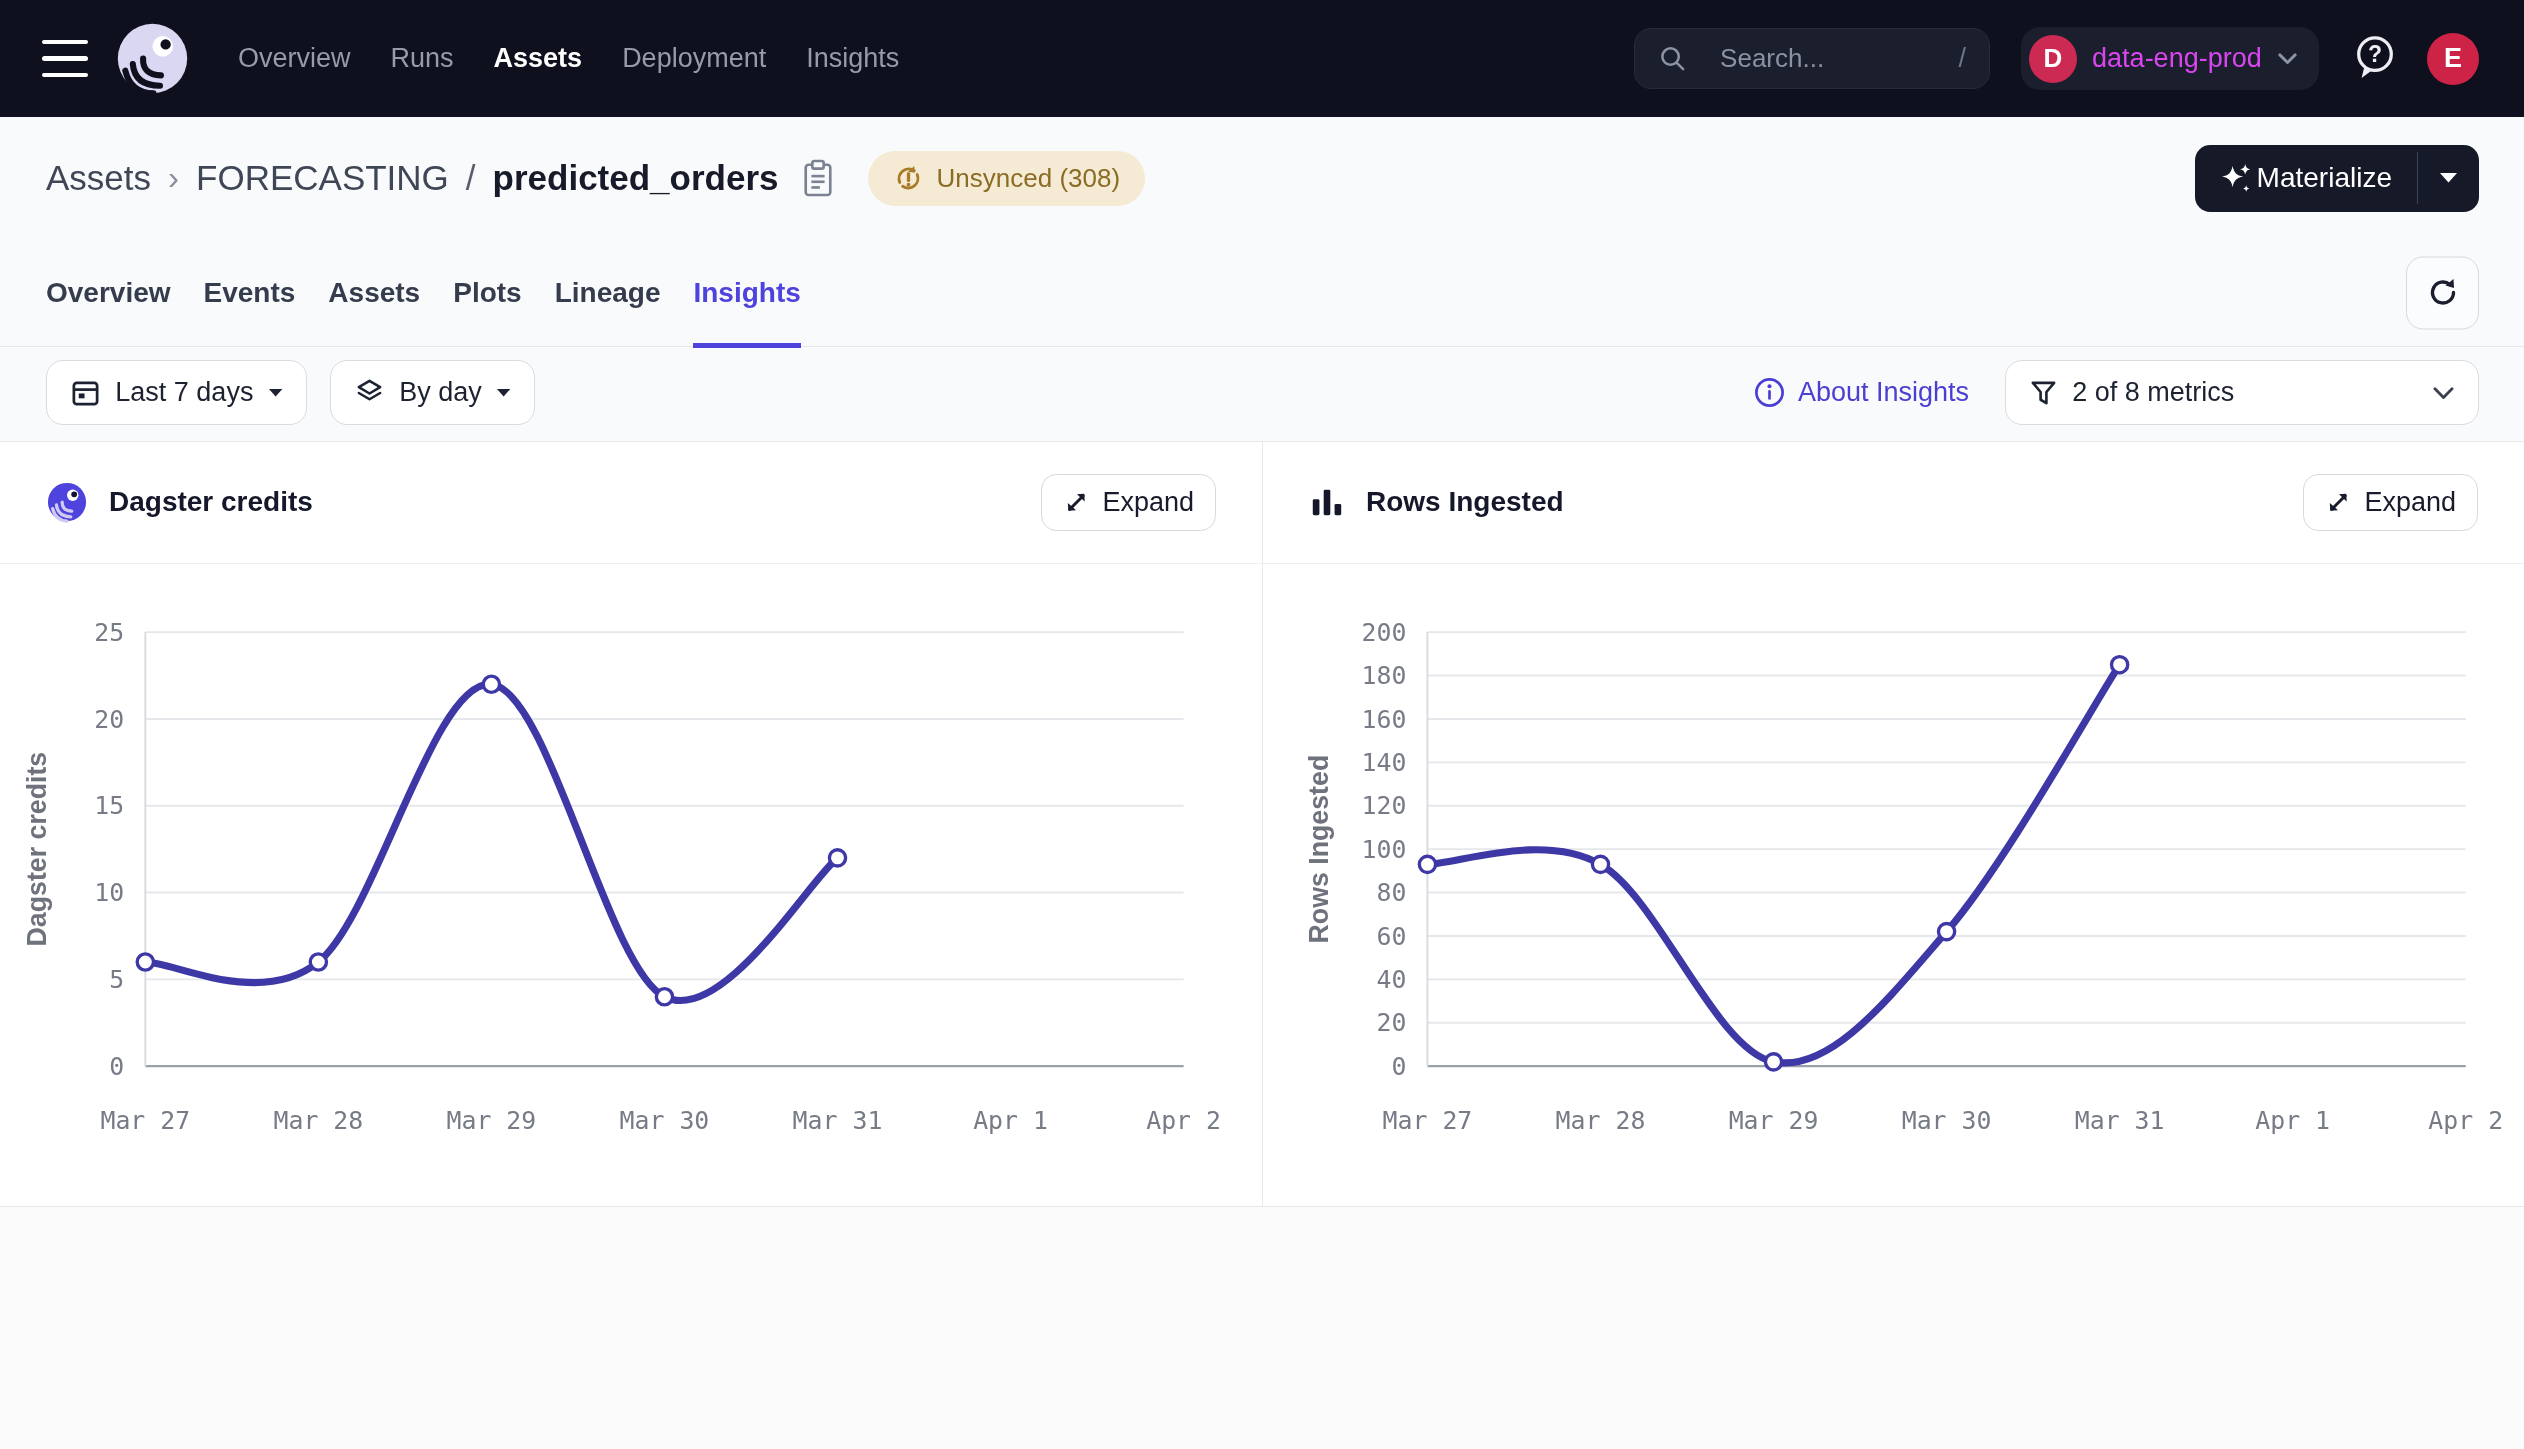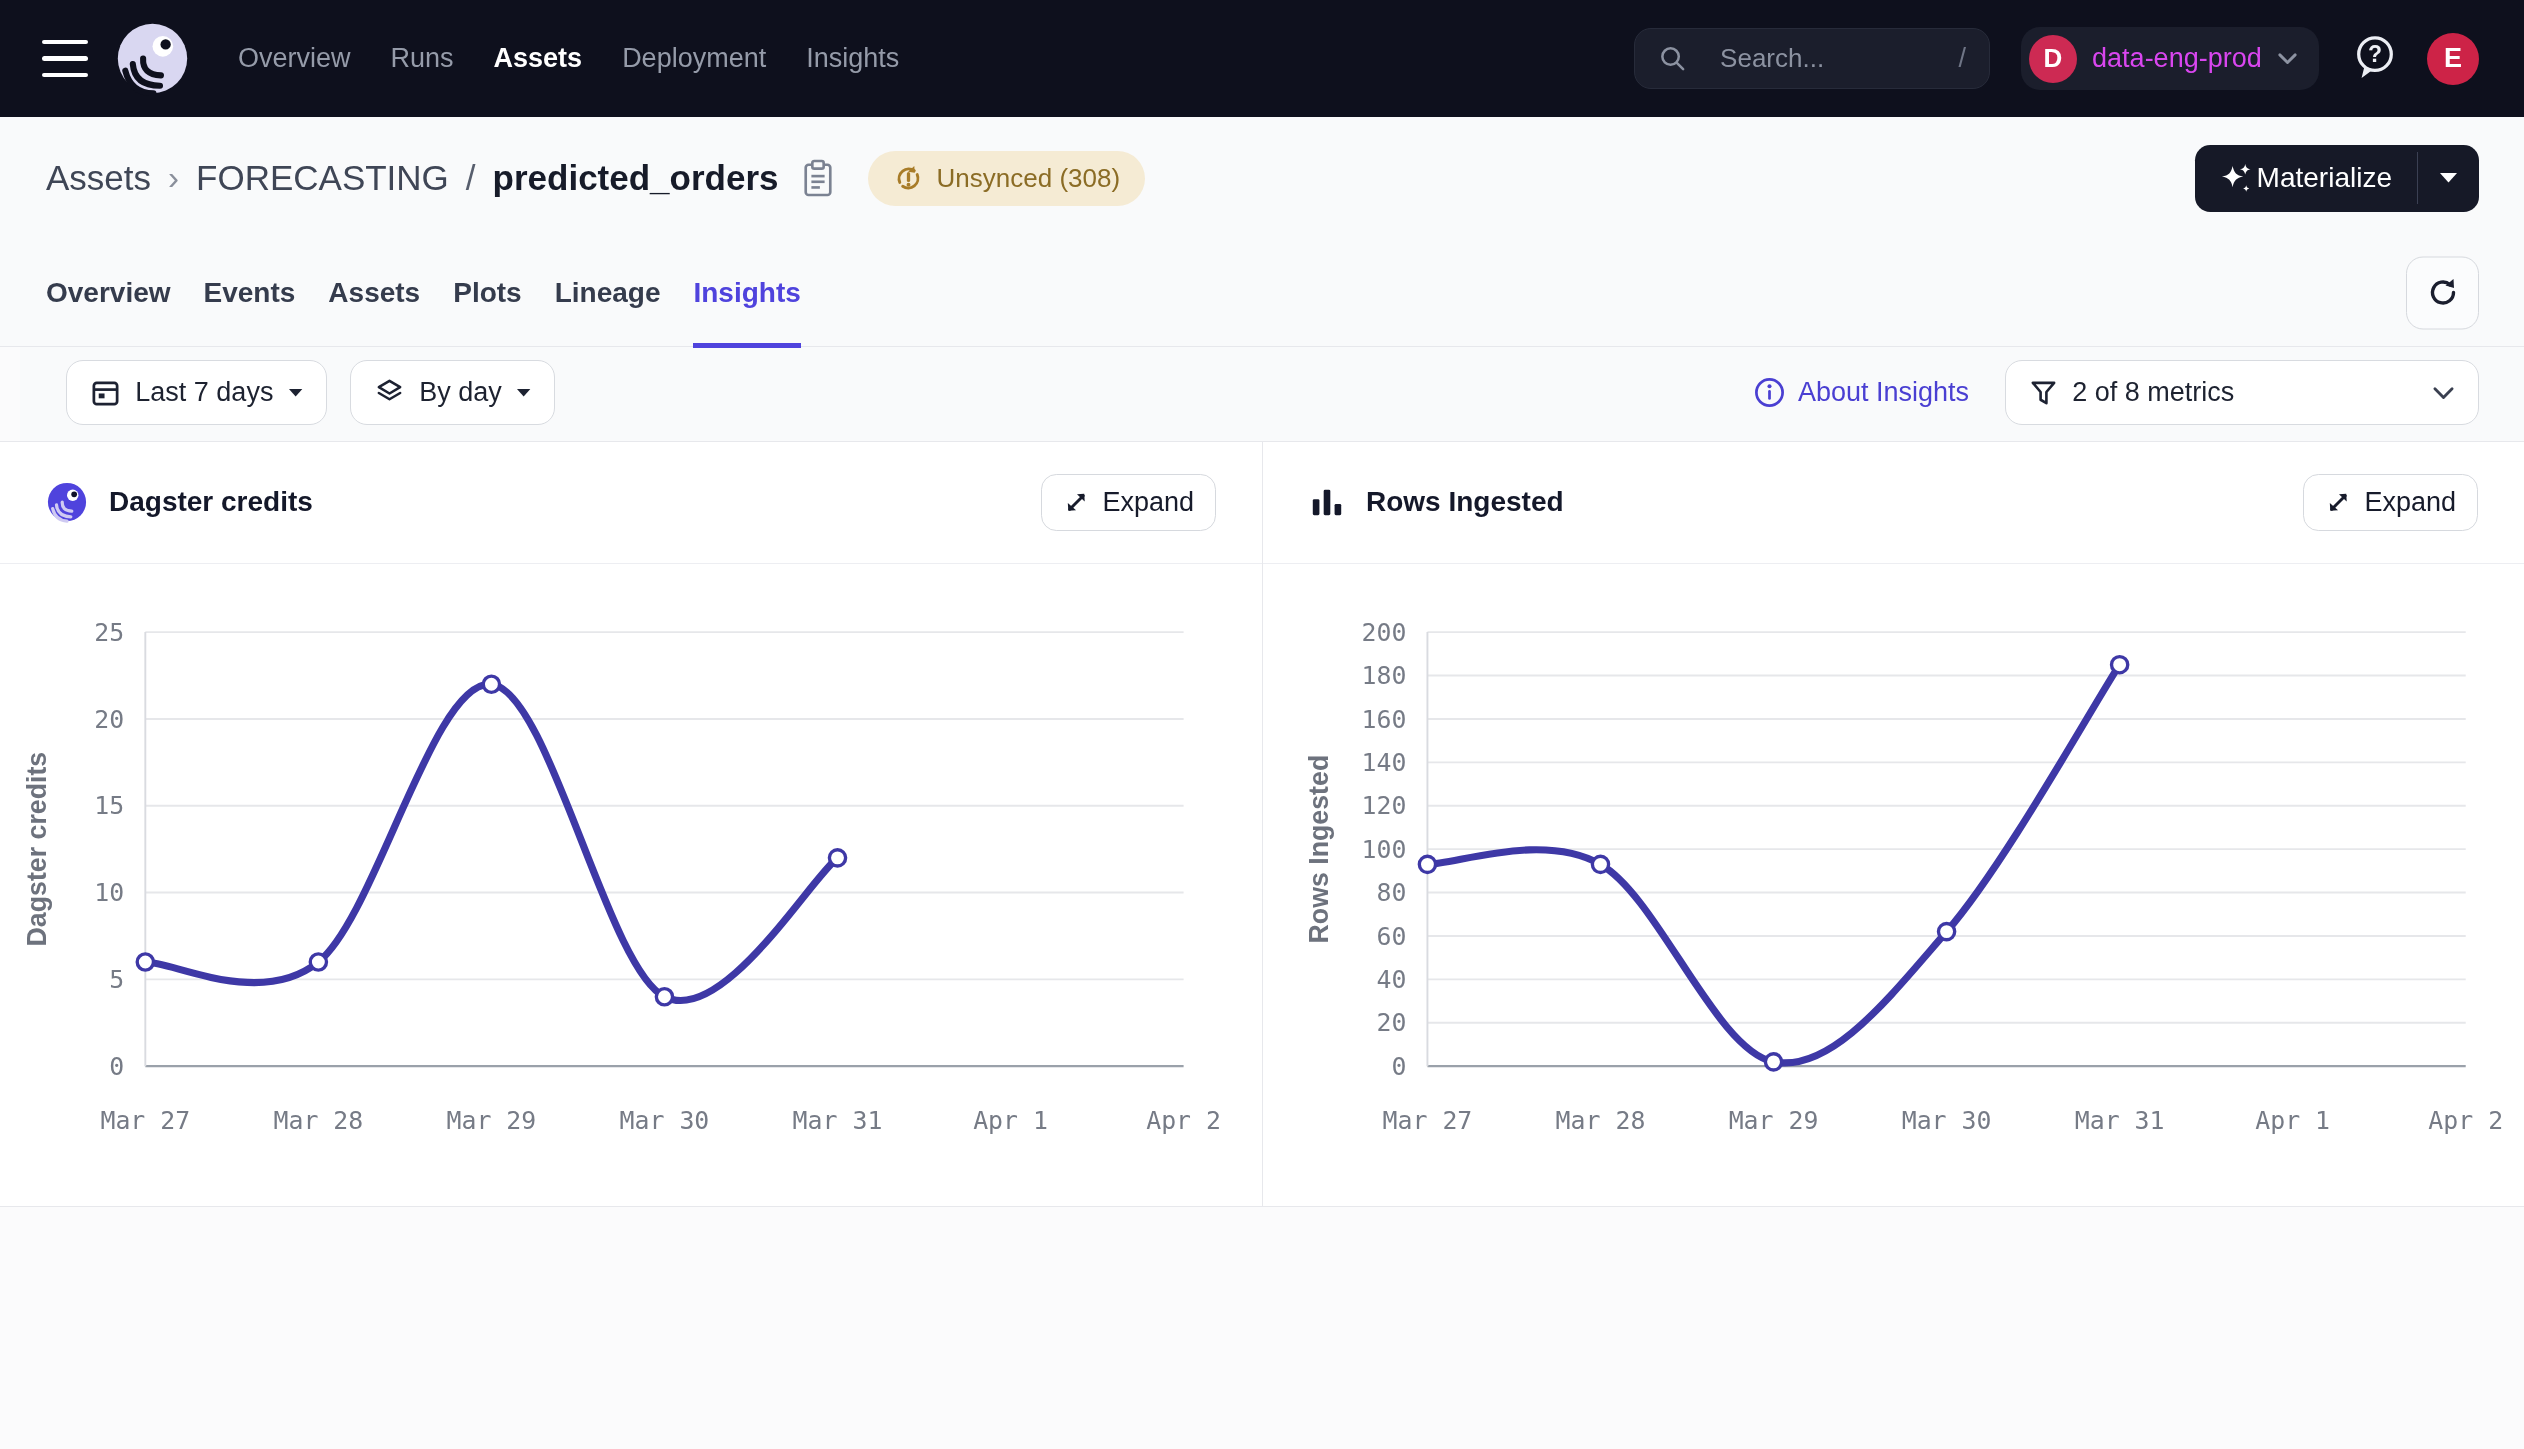--- a/index.html
+++ b/index.html
@@ -38,21 +38,21 @@
   .mat-caret { width:61px; display:flex; align-items:center; justify-content:center; background:none; border:none; cursor:pointer; }
 
   
   .tabsrow { position:relative; height:108px; background:#f9fafb; border-bottom:1.9px solid #e7e8ec; display:flex; align-items:stretch; gap:33px; padding:0 46px; }
   .tab { display:flex; align-items:center; font-size:28px; font-weight:600; color:#353c4d; cursor:pointer; position:relative; }
   .tab.active { color:#4f43dd; }
   .tab.active::after { content:""; position:absolute; left:0; right:0; bottom:-1.9px; height:4.8px; background:#4f43dd; }
   .refresh-btn { position:absolute; right:46px; top:50%; transform:translateY(-50%); width:73px; height:73px; border-radius:17px; border:1.9px solid #d6d9de; background:#fbfcfd; display:flex; align-items:center; justify-content:center; cursor:pointer; }
 
   
-  .filtersrow { background:#f9fafb; padding:13.4px 46px 15.3px; display:flex; align-items:center; gap:23px;margin-left:20px; }
+  .filtersrow { background:#f9fafb; padding:13.4px 46px 15.3px; display:flex; align-items:center; gap:23px; }
   .pill { height:65px; border-radius:17px; border:1.9px solid #d8dbe0; background:#ffffff; display:flex; align-items:center; gap:14.3px; padding:0 23px; font-size:27px; font-weight:500; color:#1d2230; cursor:pointer; }
   .right-filters { margin-left:auto; display:flex; align-items:center; gap:36px; }
   .about { display:flex; align-items:center; gap:11.5px; color:#4a3fd2; font-size:27px; font-weight:500; cursor:pointer; }
   .metrics-pill { width:474px; }
   .metrics-pill .chev { margin-left:auto; }
 
   
   .panels { display:flex; background:#ffffff; border-top:1.9px solid #e7e8ec; border-bottom:1.9px solid #e7e8ec; }
   .panel { width:1262px; }
   .panel + .panel { border-left:1.9px solid #e7e8ec; }

